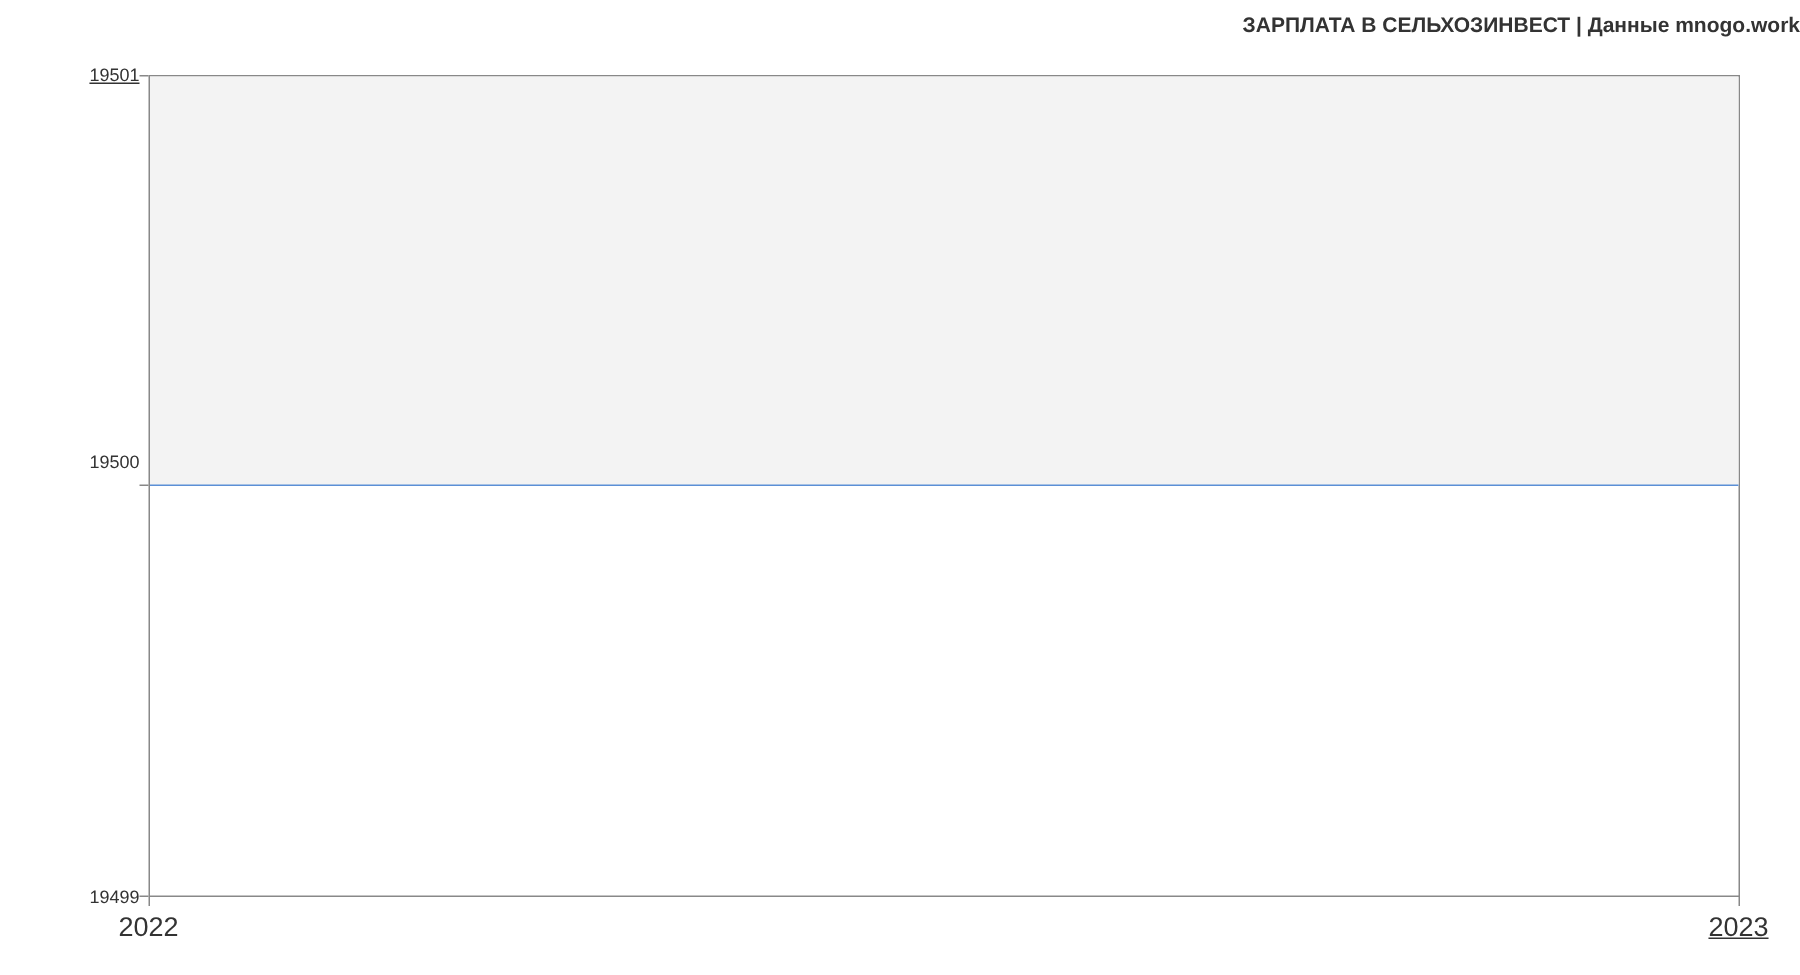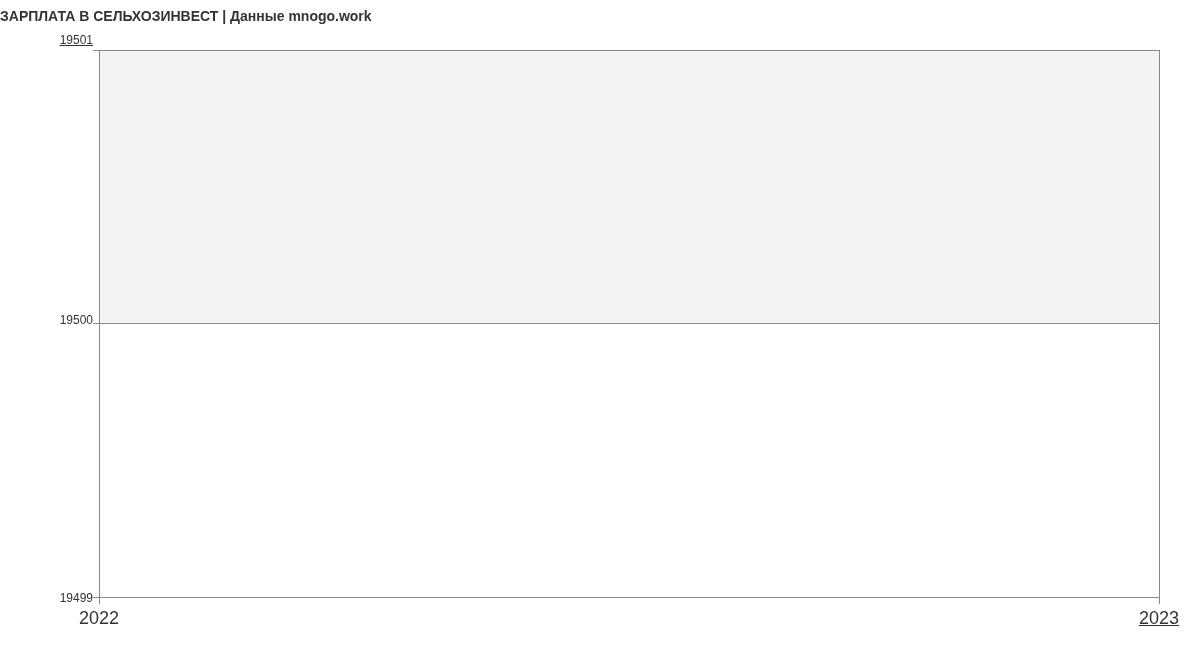--- a/index.html
+++ b/index.html
@@ -4,21 +4,21 @@
   <style>
     * { margin: 0; padding: 0; box-sizing: border-box; }
     body {
       font-family: Arial, sans-serif;
       background: #fff;
       width: 1200px;
       height: 650px;
       position: relative;
     }
     .chart-title {
-      text-align: left;
+      text-align: right;
       font-size: 14px;
       font-weight: bold;
       color: #333;
       padding-top: 8px;
     }
     .chart-container {
       position: absolute;
       left: 99px;
       top: 50px;
       width: 1061px;
@@ -54,22 +54,22 @@
     .y-tick.t2 { top: 50px; }
     .y-label {
       position: absolute;
       right: 1107px;
       font-size: 12px;
       color: #333;
       text-align: right;
       transform: translateY(-50%);
     }
     .y-label.l0 { top: 598px; text-align: right; }
-    .y-label.l1 { top: 320px; }
-    .y-label.l2 { top: 40px; text-decoration: underline; }
+    .y-label.l1 { top: 308px; }
+    .y-label.l2 { top: 50px; text-decoration: underline; }
     .x-tick {
       position: absolute;
       top: 598px;
       width: 1px;
       height: 6px;
       background: #888;
     }
     .x-tick.tx0 { left: 99px; }
     .x-tick.tx1 { left: 1159px; }
     .x-label {

